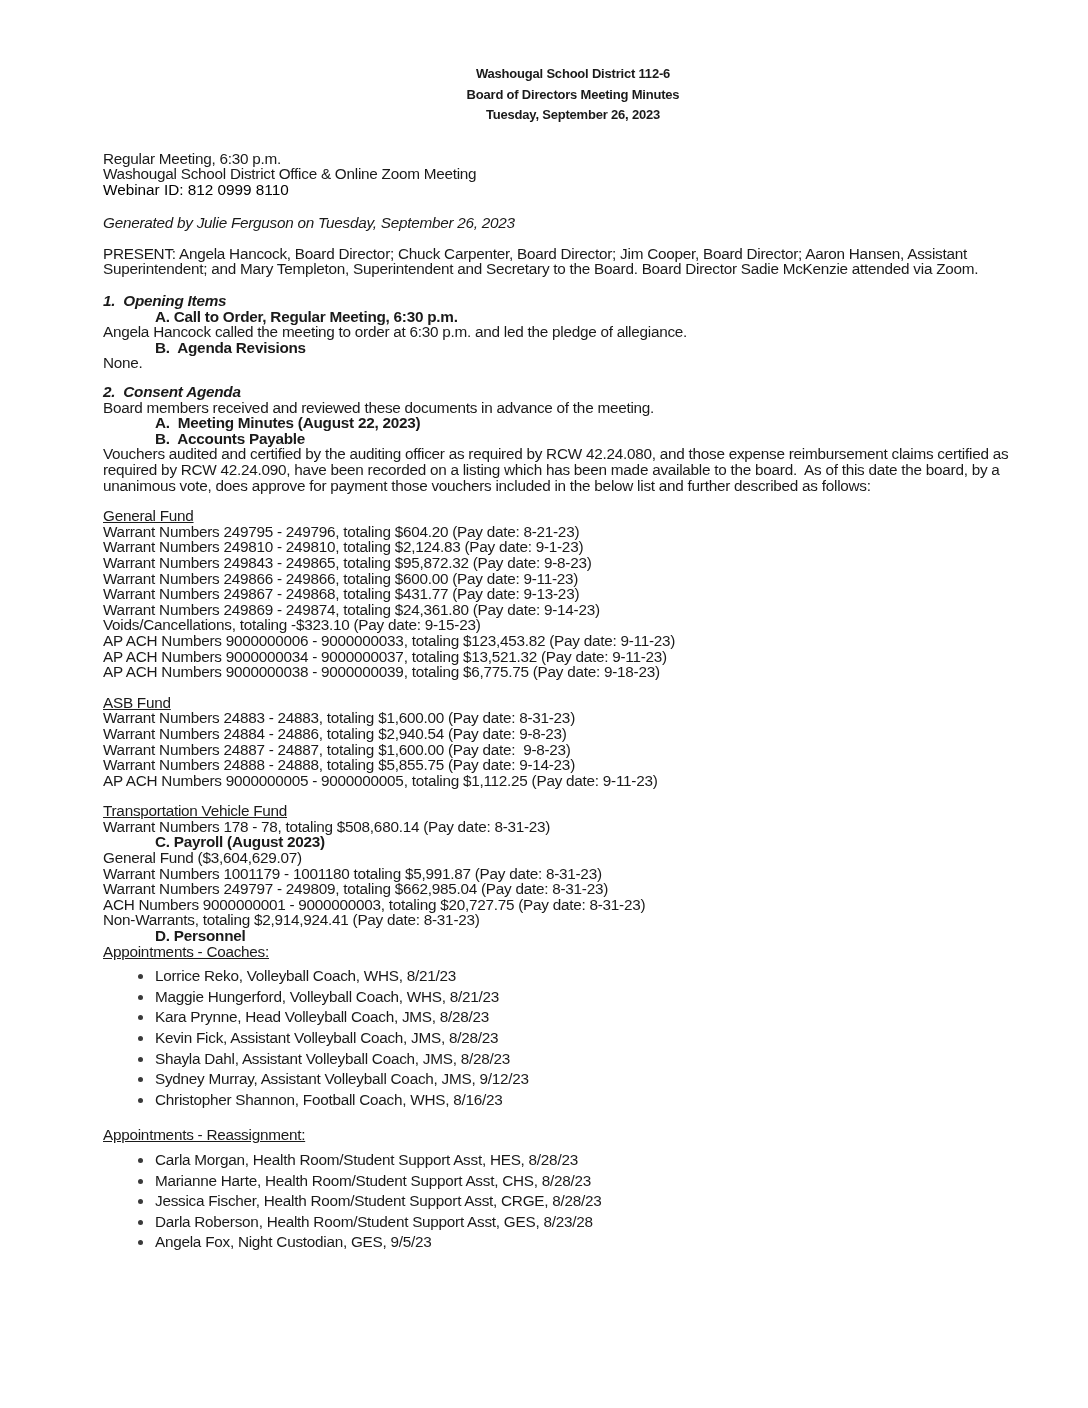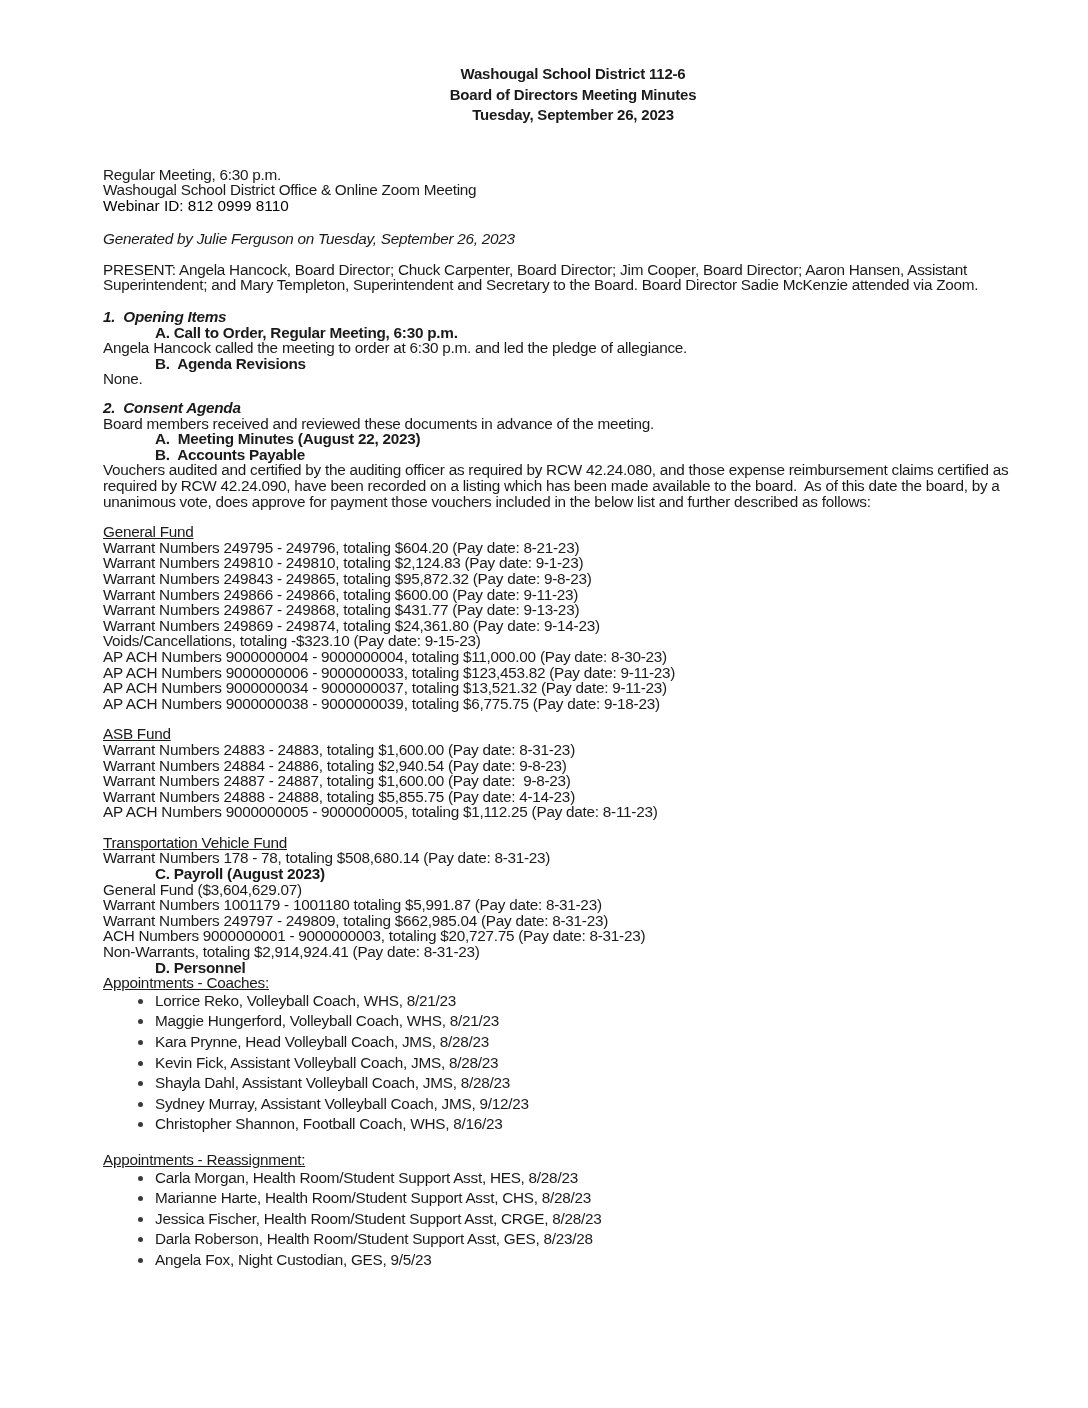--- a/index.html
+++ b/index.html
@@ -23,37 +23,37 @@
   }
   .pre { white-space: pre-wrap; }
   .bold { font-weight: normal; }
   .italic { font-style: italic; }
   .gray { color: #000000; letter-spacing: 0; }
   .underline { text-decoration: underline; }
   .center { text-align: center; }
 
   .title-block {
     font-weight: bold;
-    font-size: 15px;
+    font-size: 13px;
     line-height: 20.5px;
     letter-spacing: -0.2px;
-    margin-bottom: 41px;
+    margin-bottom: 25px;
   }
   .info-line { margin: 0; }
   .info-generated { margin-top: 18px; }
 
   .para { margin-top: 15px; }
   .sec-heading { font-weight: bold; margin-top: 16px; font-style: italic; }
   .sub-heading { font-weight: bold; margin-left: 52px; }
   .tight { margin-top: 13px; }
   .fund-heading { text-decoration: underline; margin-top: 15px; }
   .lines .line { margin: 0; }
   ul.bullets {
     list-style: none;
-    margin: 2px 0 0 0;
+    margin: 9px 0 0 0;
     padding: 0;
   }
   ul.bullets li {
     position: relative;
     margin: 0 0 5px 34px;
     padding-left: 18px;
   }
   ul.bullets li::before {
     content: "";
     position: absolute;
@@ -104,33 +104,32 @@
 
   <div class="fund-heading">General Fund</div>
   <div class="lines">
       <div class="line pre">Warrant Numbers 249795 - 249796, totaling $604.20 (Pay date: 8-21-23)</div>
       <div class="line pre">Warrant Numbers 249810 - 249810, totaling $2,124.83 (Pay date: 9-1-23)</div>
       <div class="line pre">Warrant Numbers 249843 - 249865, totaling $95,872.32 (Pay date: 9-8-23)</div>
       <div class="line pre">Warrant Numbers 249866 - 249866, totaling $600.00 (Pay date: 9-11-23)</div>
       <div class="line pre">Warrant Numbers 249867 - 249868, totaling $431.77 (Pay date: 9-13-23)</div>
       <div class="line pre">Warrant Numbers 249869 - 249874, totaling $24,361.80 (Pay date: 9-14-23)</div>
       <div class="line pre">Voids/Cancellations, totaling -$323.10 (Pay date: 9-15-23)</div>
-      <div class="line pre">AP ACH Numbers 9000000004 - 9000000004, totaling $11,000.00 (Pay date: 8-30-23)</div>
       <div class="line pre">AP ACH Numbers 9000000006 - 9000000033, totaling $123,453.82 (Pay date: 9-11-23)</div>
       <div class="line pre">AP ACH Numbers 9000000034 - 9000000037, totaling $13,521.32 (Pay date: 9-11-23)</div>
       <div class="line pre">AP ACH Numbers 9000000038 - 9000000039, totaling $6,775.75 (Pay date: 9-18-23)</div>
     </div>
 
   <div class="fund-heading">ASB Fund</div>
   <div class="lines">
       <div class="line pre">Warrant Numbers 24883 - 24883, totaling $1,600.00 (Pay date: 8-31-23)</div>
       <div class="line pre">Warrant Numbers 24884 - 24886, totaling $2,940.54 (Pay date: 9-8-23)</div>
       <div class="line pre">Warrant Numbers 24887 - 24887, totaling $1,600.00 (Pay date:  9-8-23)</div>
-      <div class="line pre">Warrant Numbers 24888 - 24888, totaling $5,855.75 (Pay date: 4-14-23)</div>
-      <div class="line pre">AP ACH Numbers 9000000005 - 9000000005, totaling $1,112.25 (Pay date: 8-11-23)</div>
+      <div class="line pre">Warrant Numbers 24888 - 24888, totaling $5,855.75 (Pay date: 9-14-23)</div>
+      <div class="line pre">AP ACH Numbers 9000000005 - 9000000005, totaling $1,112.25 (Pay date: 9-11-23)</div>
     </div>
 
   <div class="fund-heading">Transportation Vehicle Fund</div>
   <div class="lines">
       <div class="line pre">Warrant Numbers 178 - 78, totaling $508,680.14 (Pay date: 8-31-23)</div>
     </div>
 
   <div class="sub-heading pre">C. Payroll (August 2023)</div>
   <div class="lines">
       <div class="line pre">General Fund ($3,604,629.07)</div>

